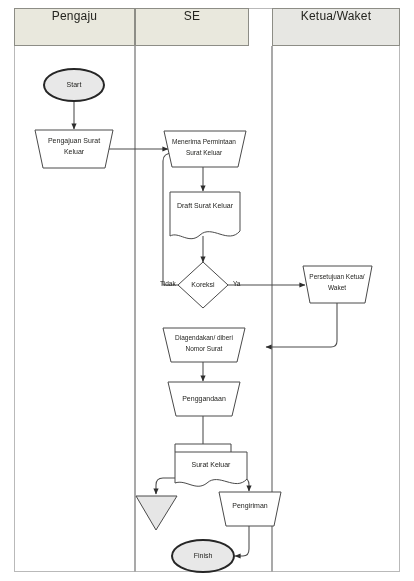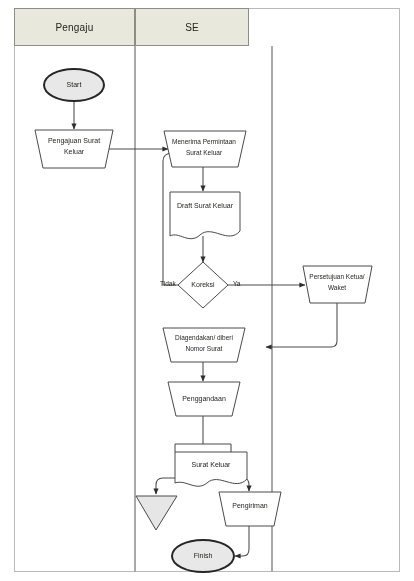--- a/index.html
+++ b/index.html
@@ -1,20 +1,20 @@
 <!DOCTYPE html>
 <html><head>
 <meta charset="utf-8">
 <style>
   html,body{margin:0;padding:0;background:#ffffff;}
   body{width:414px;height:581px;font-family:"Liberation Sans",sans-serif;}
   #page{position:relative;width:414px;height:581px;background:#fff;overflow:hidden;}
   #frame{position:absolute;left:14px;top:8px;width:386px;height:564px;border:1px solid #b9b9b9;box-sizing:border-box;background:#fff;}
   .hdr{position:absolute;top:8px;height:38px;box-sizing:border-box;border:1px solid #8d8d86;
-       display:flex;align-items:center;justify-content:center;font-size:10px;color:#24241f;letter-spacing:.2px;}
+       display:flex;justify-content:center;font-size:12px;color:#24241f;letter-spacing:.2px;}
   .hdr.a{left:14px;width:121px;background:#e9e8dd;}
   .hdr.b{left:135px;width:114px;background:#e9e8dd;}
   .hdr.c{left:272px;width:128px;background:#e7e7e3;}
   .vdiv{position:absolute;top:46px;width:2px;height:526px;background:#a9a9a9;}
   .vdiv.v1{left:134px;}
   .vdiv.v2{left:271px;}
   svg{position:absolute;left:0;top:0;width:414px;height:581px;overflow:visible;}
   .lbl{position:absolute;display:flex;align-items:center;justify-content:center;
        text-align:center;font-size:7px;color:#1d1d1a;line-height:1.22;pointer-events:none;}
   .lbl.tiny{font-size:6.5px;}
@@ -25,20 +25,23 @@
 
 <div id="page">
 
   <div id="frame"></div>
 
   <div class="hdr a">
     <span>Pengaju</span>
   </div>
   <div class="hdr b">
     <span>SE</span>
+  </div>
+  <div class="hdr c">
+    <span>Ketua/Waket</span>
   </div>
 
   <div class="vdiv v1"></div>
   <div class="vdiv v2"></div>
 
   <svg viewBox="0 0 414 581">
     <defs>
       <marker id="ah" markerWidth="7" markerHeight="7" refX="5.6" refY="2.6" orient="auto" markerUnits="userSpaceOnUse">
         <path d="M0,0 L6,2.6 L0,5.2 z" fill="#2e2e2e"></path>
       </marker>

